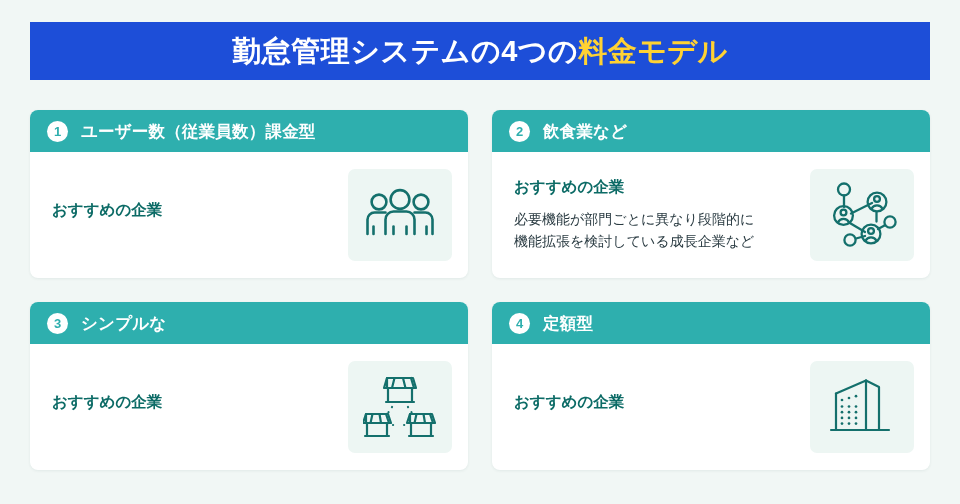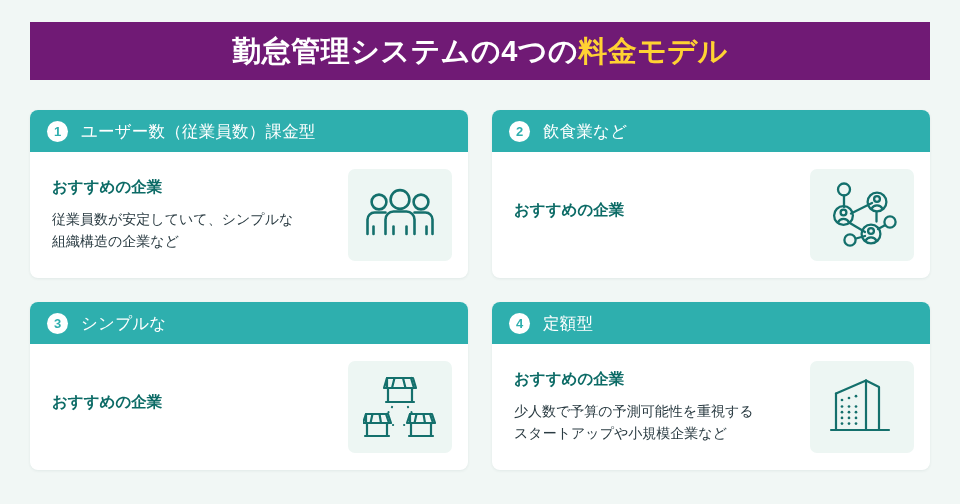--- a/index.html
+++ b/index.html
@@ -20,21 +20,21 @@
     box-sizing: border-box;
   }
 
   
   .title-banner {
     position: absolute;
     left: 30px;
     top: 22px;
     width: 900px;
     height: 58px;
-    background: #701a75;
+    background: #1d4ed8;
     display: flex;
     align-items: center;
     justify-content: center;
   }
   .title-text {
     font-size: 29px;
     font-weight: bold;
     color: #FFFFFF;
     letter-spacing: 0.5px;
     white-space: nowrap;
@@ -81,21 +81,21 @@
     font-weight: bold;
     display: flex;
     align-items: center;
     justify-content: center;
     flex: 0 0 auto;
     line-height: 1;
   }
   .card-title {
     color: #FFFFFF;
     font-size: 16.5px;
-    font-weight: normal;
+    font-weight: bold;
     margin-left: 13px;
     letter-spacing: 0.2px;
     line-height: 1;
     text-align: right;
   }
   .card-body {
     display: flex;
     align-items: center;
     padding: 18px 16px 18px 22px;
     box-sizing: border-box;
@@ -146,22 +146,20 @@
   <div class="grid">
 
     <div class="card">
       <div class="card-header">
         <div class="badge">1</div>
         <div class="card-title">ユーザー数（従業員数）課金型</div>
       </div>
       <div class="card-body">
         <div class="body-text-col">
           <div class="rec-label">おすすめの企業</div>
-          <div class="rec-desc">従業員数が安定していて、シンプルな
-組織構造の企業など</div>
         </div>
         <div class="icon-box">
           <span>
             <svg width="72" height="56" viewBox="0 0 72 56" fill="none" stroke="#14706C" stroke-width="2.6" stroke-linecap="round" stroke-linejoin="round">
 
               <circle cx="15" cy="15" r="7.4"></circle>
               <path d="M3.5 47V32.5a7 7 0 0 1 7-7h11"></path>
               <path d="M9.5 39.5V47"></path>
 
               <circle cx="57" cy="15" r="7.4"></circle>
@@ -179,20 +177,22 @@
     </div>
 
     <div class="card">
       <div class="card-header">
         <div class="badge">2</div>
         <div class="card-title">飲食業など</div>
       </div>
       <div class="card-body">
         <div class="body-text-col">
           <div class="rec-label">おすすめの企業</div>
+          <div class="rec-desc">必要機能が部門ごとに異なり段階的に
+機能拡張を検討している成長企業など</div>
         </div>
         <div class="icon-box">
           <span>
             <svg width="70" height="66" viewBox="0 0 70 66" fill="none" stroke="#14706C" stroke-width="2.3" stroke-linecap="round" stroke-linejoin="round">
 
               <path d="M17 13.5V25"></path>
               <path d="M24 31.5L45 21"></path>
               <path d="M49.5 30V39.5"></path>
               <path d="M22 40.5L38 50"></path>
               <path d="M57.5 43.5L51 47"></path>
@@ -263,22 +263,20 @@
     </div>
 
     <div class="card">
       <div class="card-header">
         <div class="badge">4</div>
         <div class="card-title">定額型</div>
       </div>
       <div class="card-body">
         <div class="body-text-col">
           <div class="rec-label">おすすめの企業</div>
-          <div class="rec-desc">少人数で予算の予測可能性を重視する
-スタートアップや小規模企業など</div>
         </div>
         <div class="icon-box">
           <span>
             <svg width="66" height="62" viewBox="0 0 66 62" fill="none" stroke="#14706C" stroke-width="2.2" stroke-linecap="round" stroke-linejoin="round">
 
               <path d="M7 17.5L37 4.5V54"></path>
               <path d="M7 17.5V54"></path>
 
               <path d="M37 4.5l13 6.5V54"></path>
 

